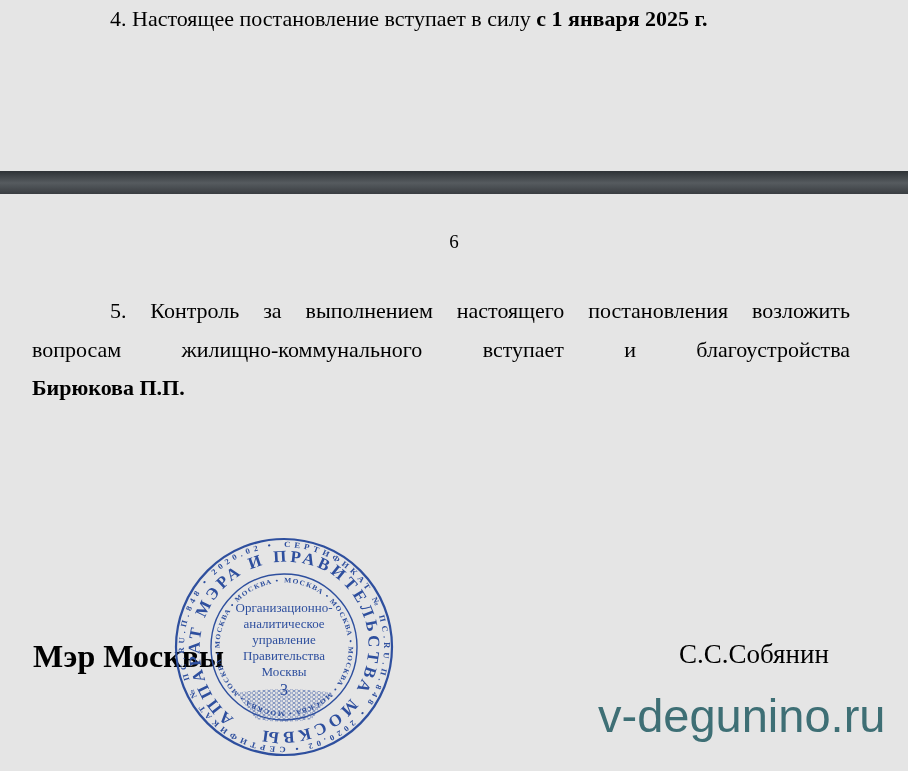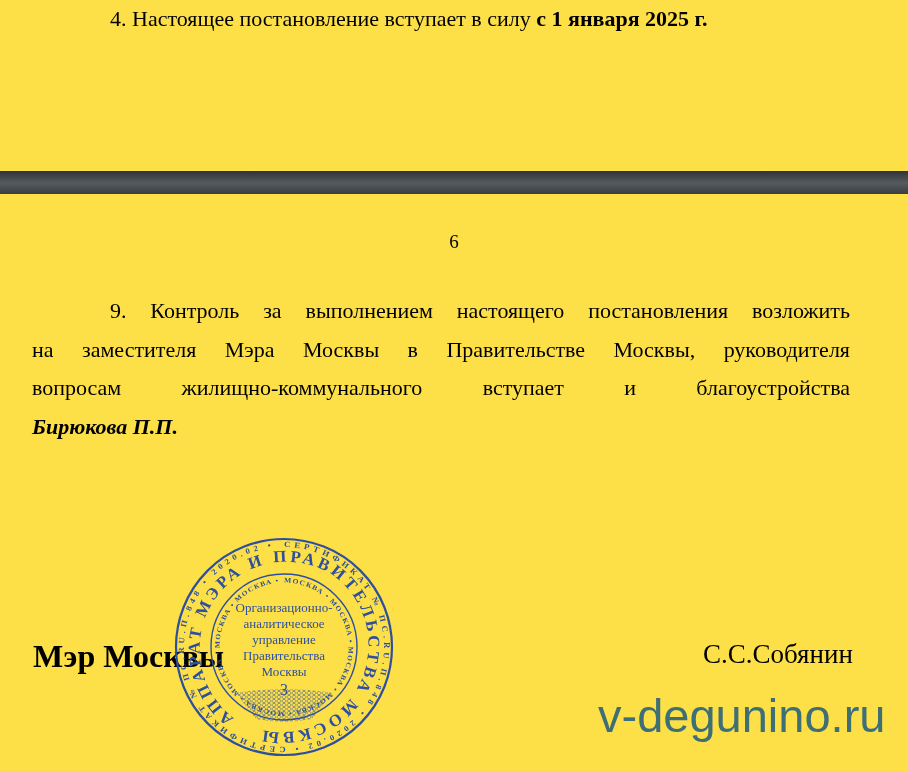--- a/index.html
+++ b/index.html
@@ -1,54 +1,53 @@
 <!DOCTYPE html>
 <html><head>
 <meta charset="utf-8">
 <style>
   html,body { margin:0; padding:0; background:#ffffff; }
   .page {
-    position:relative; width:908px; height:771px; background:#fde047;
+    position:relative; width:908px; height:771px; background:#e5e5e5;
     font-family:"Liberation Serif", serif; color:#000; overflow:hidden;
   }
   .topline { position:absolute; top:6px; left:110px; font-size:22px; white-space:nowrap; }
   .bold { font-weight:bold; }
   .bar {
     position:absolute; top:171px; left:0; width:908px; height:23px;
     background:linear-gradient(180deg,#2e3236 0%,#565b5f 52%,#393d41 100%);
   }
   .pagenum { position:absolute; top:231px; left:0; width:100%; text-align:center; font-size:19px; }
   .para { position:absolute; top:292px; left:32px; width:818px; font-size:22px; }
   .jline { text-align:justify; text-align-last:justify; line-height:38.5px; }
   .jline.indent { padding-left:78px; }
-  .jline.lastline { text-align-last:left;font-style:italic; }
+  .jline.lastline { text-align-last:left; }
   .sig-left  { position:absolute; top:638px; left:33px;  font-size:32px; font-weight:bold; white-space:nowrap; }
-  .sig-right { position:absolute; top:639px; left:703px; font-size:27px; white-space:nowrap; }
+  .sig-right { position:absolute; top:639px; left:679px; font-size:27px; white-space:nowrap; }
   .stamp { position:absolute; left:174px; top:537px; width:220px; height:220px; }
   .stamp text { font-family:"Liberation Serif", serif; }
   .watermark {
     position:absolute; left:598px; top:690px;
     font-family:"Liberation Sans", sans-serif; font-size:47px; line-height:1.1;
     color:#3e6f75; white-space:nowrap;
   }
 </style>
 </head>
 <body>
 
 <div class="page">
 
   <div class="topline"><span>4. Настоящее постановление вступает в силу </span><span class="bold">с 1 января 2025 г.</span></div>
 
   <div class="bar"></div>
 
   <div class="pagenum">6</div>
 
   <div class="para">
-    <div class="jline indent"><span>9. Контроль за выполнением настоящего постановления возложить</span></div>
-    <div class="jline"><span>на заместителя Мэра Москвы в Правительстве Москвы, руководителя</span></div>
+    <div class="jline indent"><span>5. Контроль за выполнением настоящего постановления возложить</span></div>
     <div class="jline"><span>вопросам жилищно-коммунального вступает и благоустройства</span></div>
     <div class="jline lastline"><span class="bold">Бирюкова П.П.</span></div>
   </div>
 
   <div class="sig-left">Мэр Москвы</div>
   <div class="sig-right">С.С.Собянин</div>
 
   <svg class="stamp" viewBox="0 0 220 220">
     <defs>
       <pattern id="hatch" width="5" height="4" patternUnits="userSpaceOnUse">

